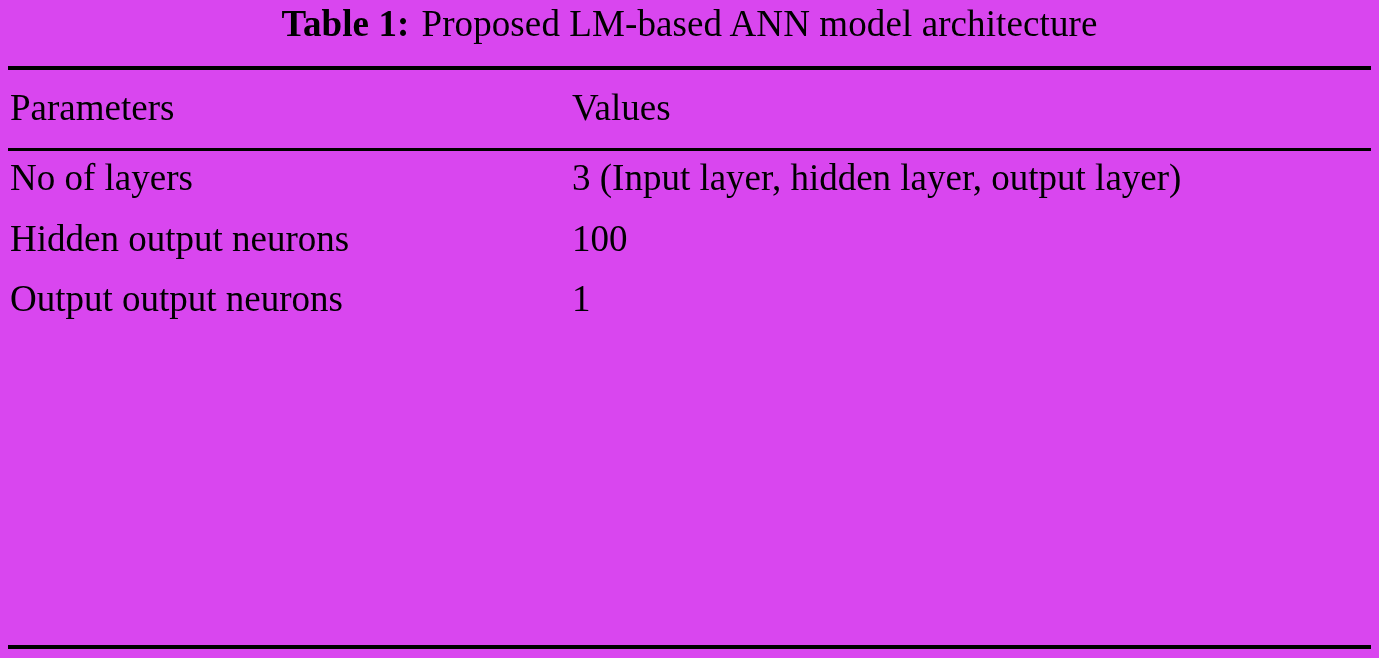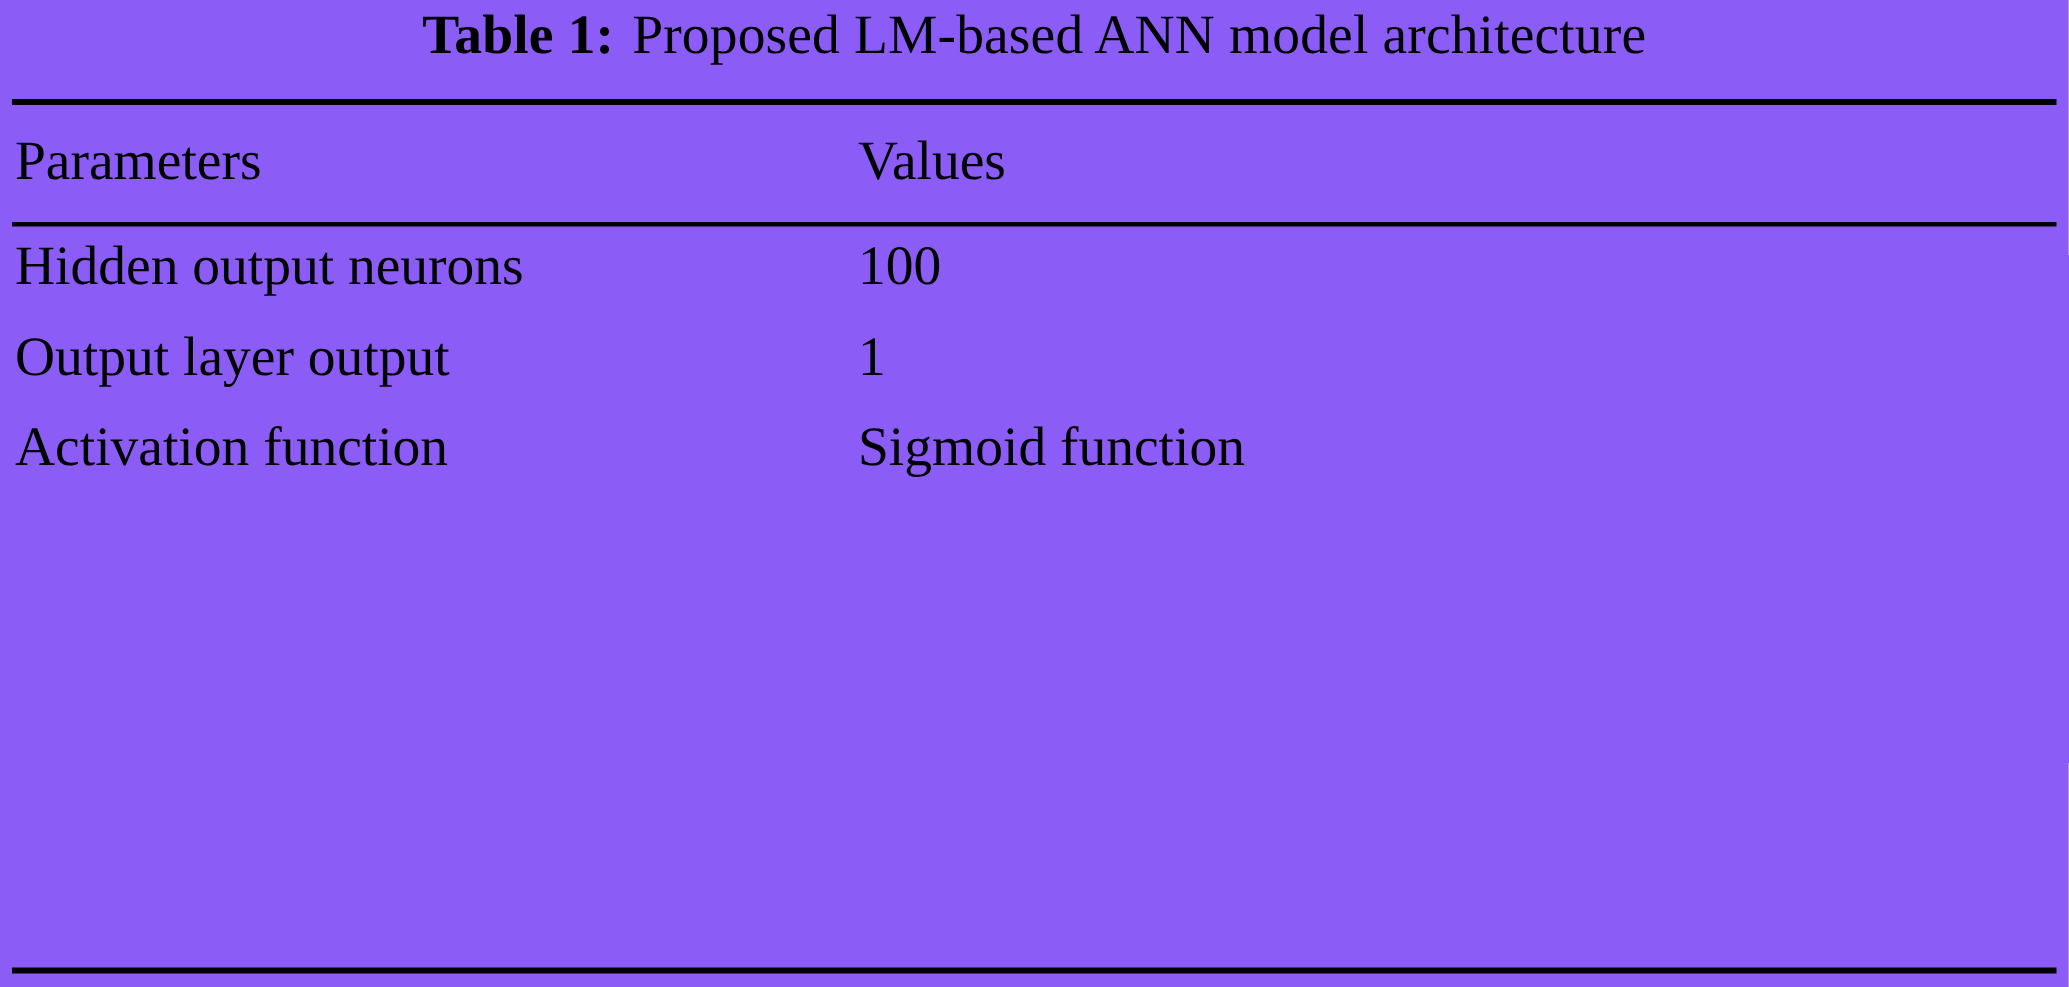--- a/index.html
+++ b/index.html
@@ -13,21 +13,21 @@
     overflow: hidden;
     font-family: "Liberation Serif", "DejaVu Serif", serif;
     color: #000000;
     -webkit-font-smoothing: antialiased;
   }
 
   #page {
     position: relative;
     width: 1379px;
     height: 658px;
-    background: #8b5cf6;
+    background: #d946ef;
     font-family: Liberation Serif, serif;
   }
 
   
   .caption {
     position: absolute;
     left: 0;
     top: 1px;
     width: 1379px;
     text-align: center;
@@ -121,28 +121,28 @@
         <col class="col-value">
       </colgroup>
       <thead>
         <tr>
           <th>Parameters</th>
           <th>Values</th>
         </tr>
       </thead>
       <tbody>
         <tr>
+          <td>No of layers</td>
+          <td>3 (Input layer, hidden layer, output layer)</td>
+        </tr>
+        <tr>
           <td>Hidden output neurons</td>
           <td>100</td>
         </tr>
         <tr>
-          <td>Output layer output</td>
+          <td>Output output neurons</td>
           <td>1</td>
-        </tr>
-        <tr>
-          <td>Activation function</td>
-          <td>Sigmoid function</td>
         </tr>
       </tbody>
     </table>
   </div>
 
 </div>
 
 </body></html>

